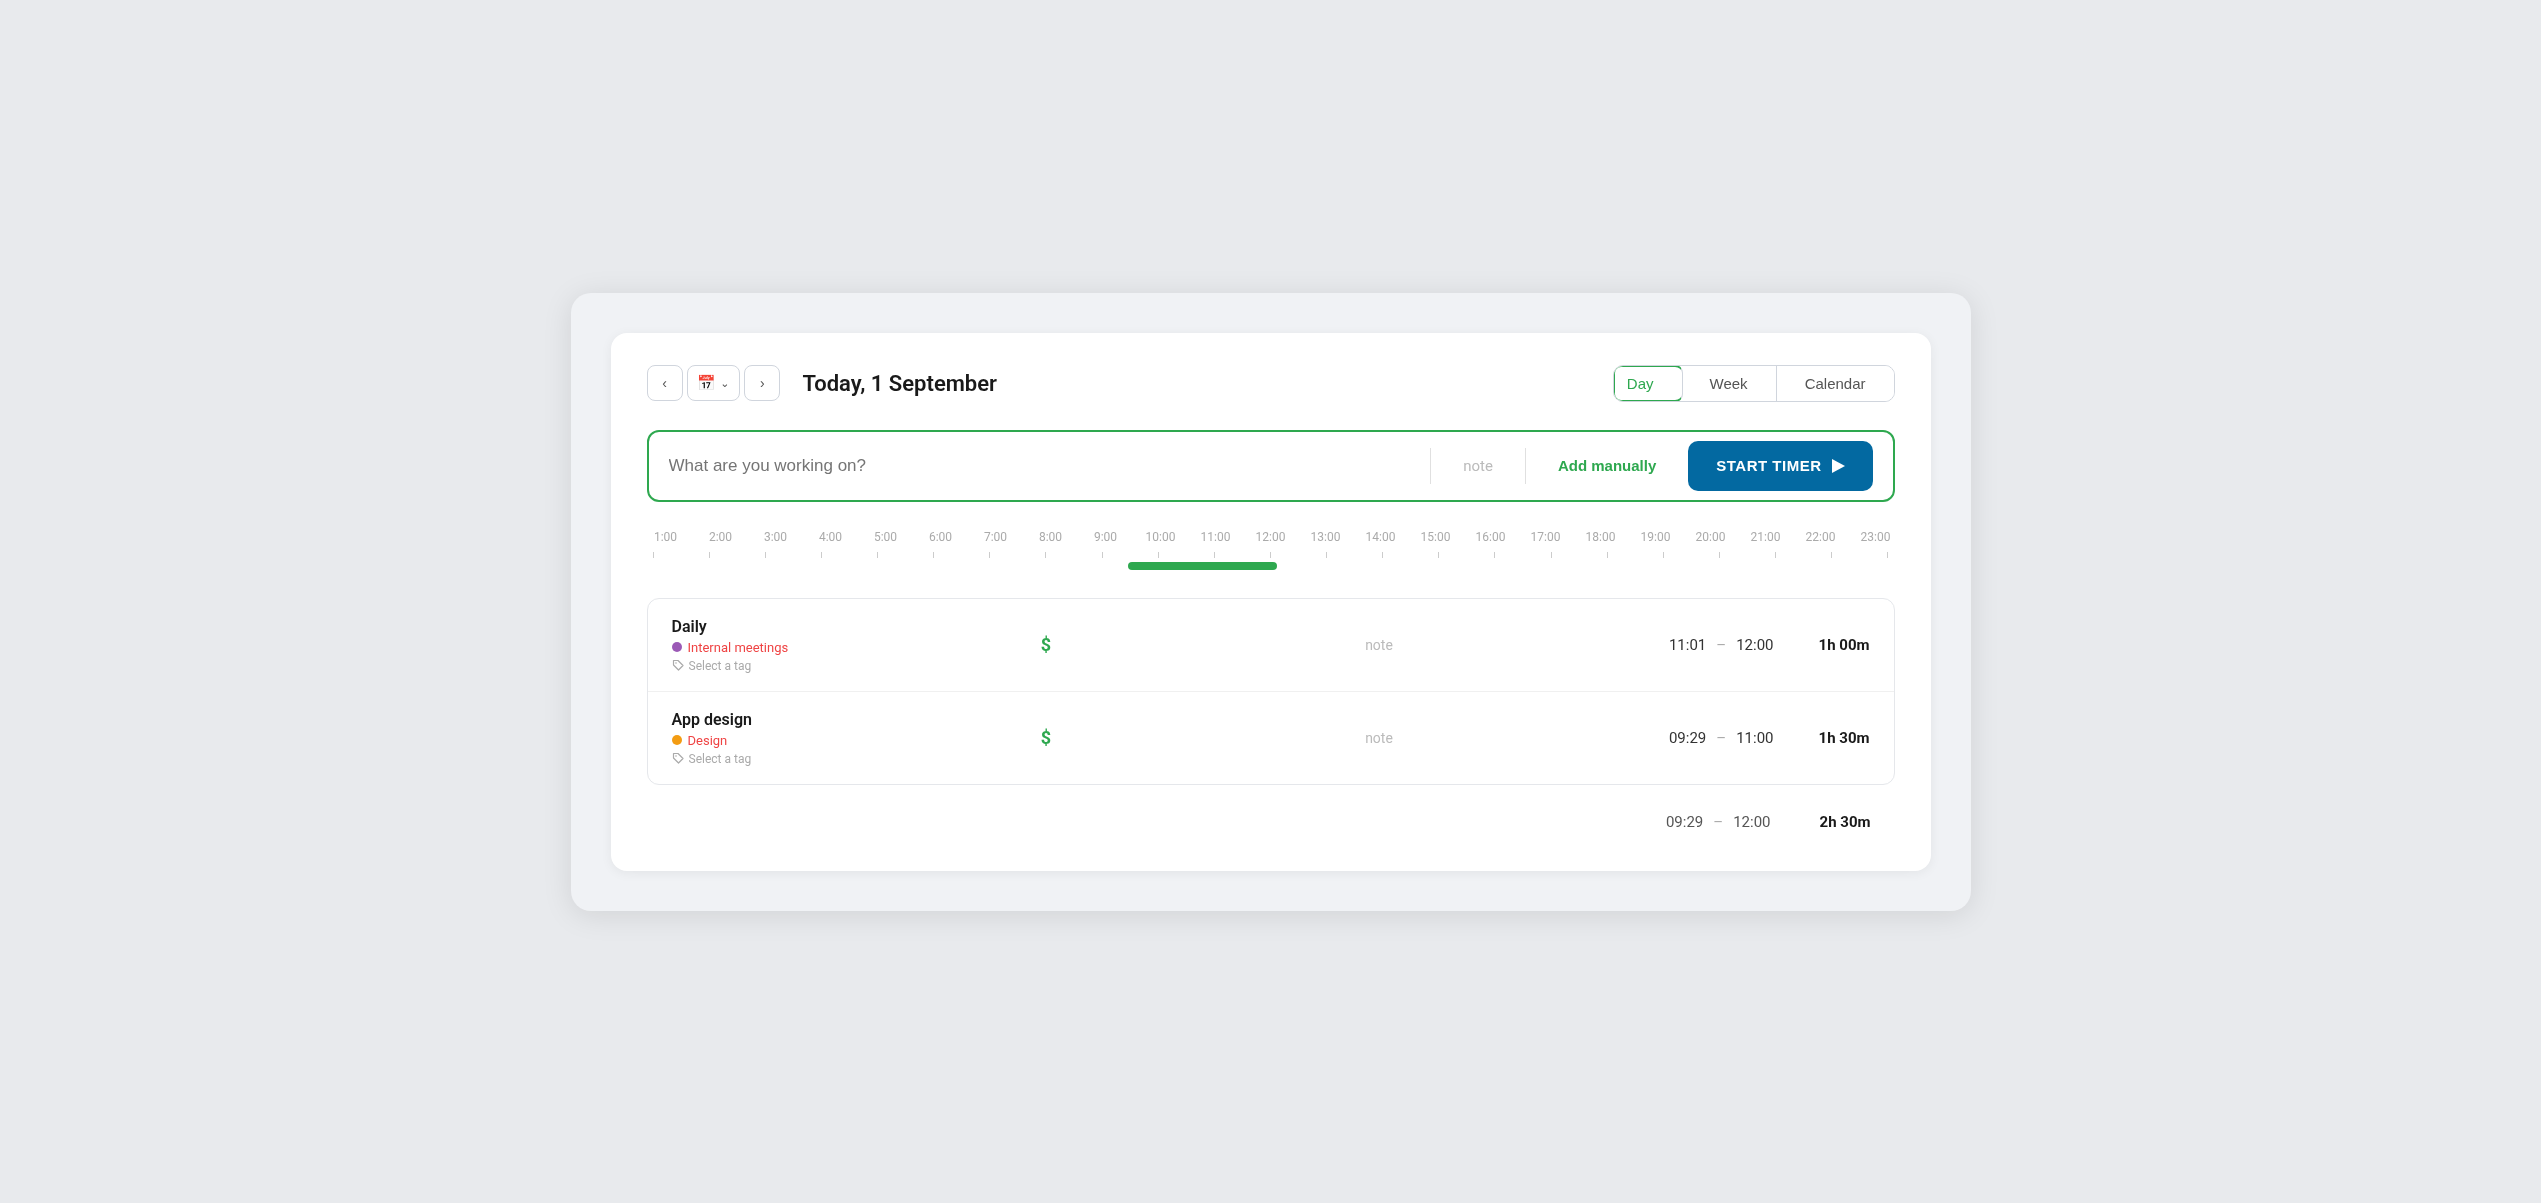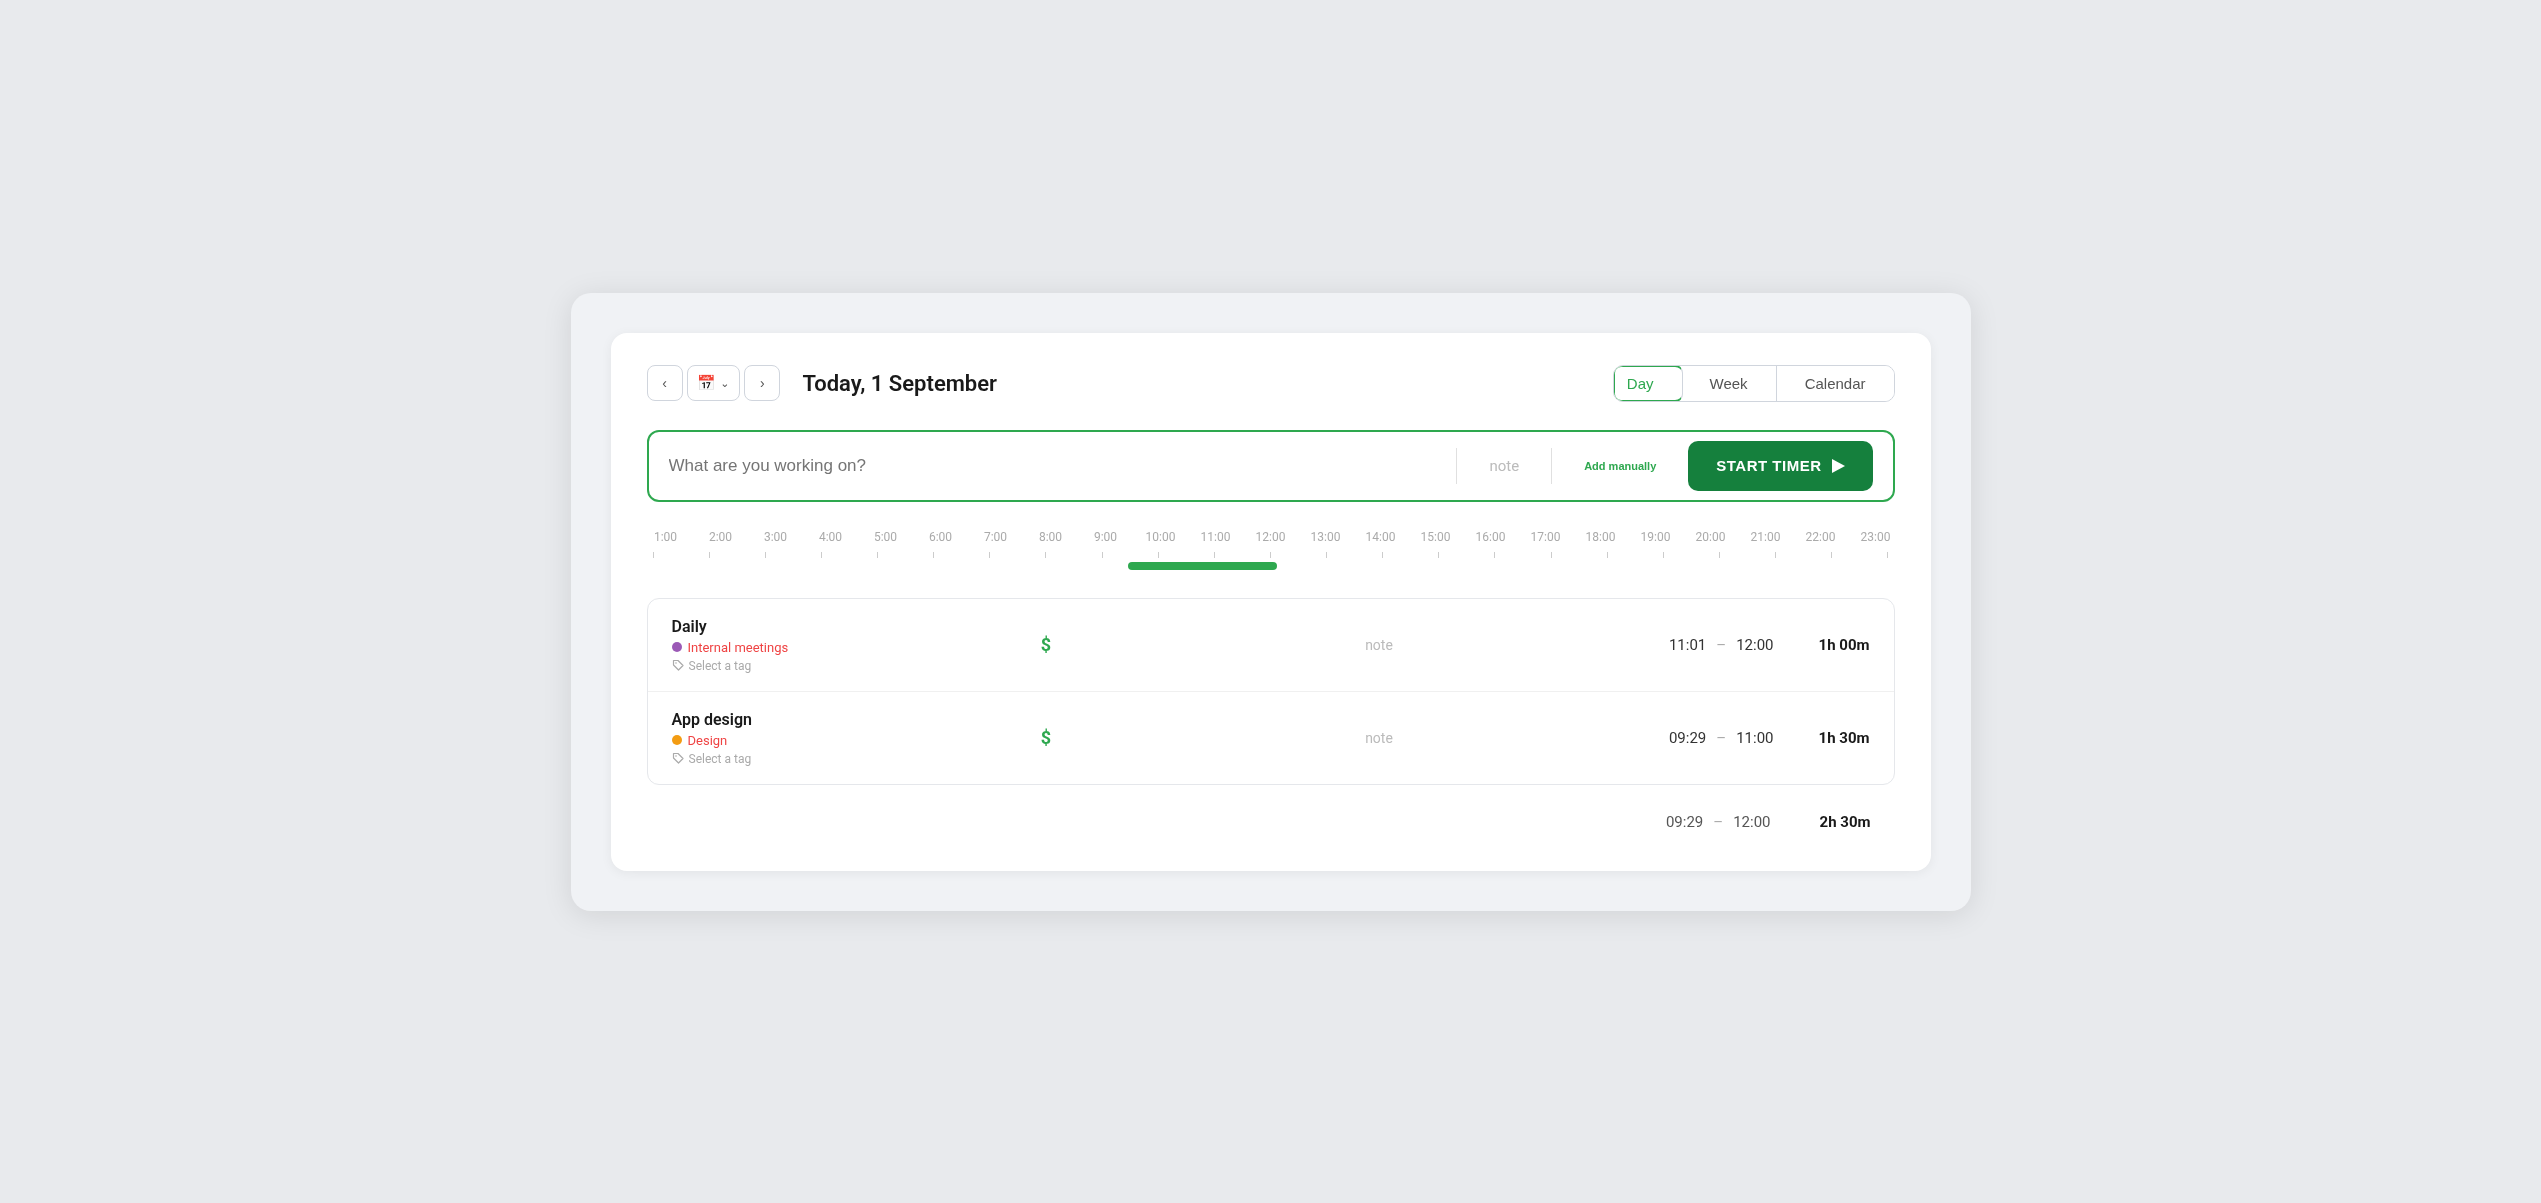--- a/index.html
+++ b/index.html
@@ -125,31 +125,31 @@
       height: 36px;
       background: #e0e0e0;
     }
     .timer-note {
       font-size: 15px;
       color: #bbb;
       cursor: pointer;
       padding: 0 16px;
     }
     .add-manually-btn {
-      font-size: 11px;
+      font-size: 15px;
       font-weight: 600;
       color: #2ea84f;
       cursor: pointer;
       background: none;
       border: none;
       padding: 0 16px;
       white-space: nowrap;
     }
     .start-timer-btn {
-      background: #15803d;
+      background: #0369a1;
       color: #fff;
       border: none;
       border-radius: 10px;
       padding: 0 28px;
       height: 50px;
       font-size: 15px;
       font-weight: 700;
       cursor: pointer;
       display: flex;
       align-items: center;

